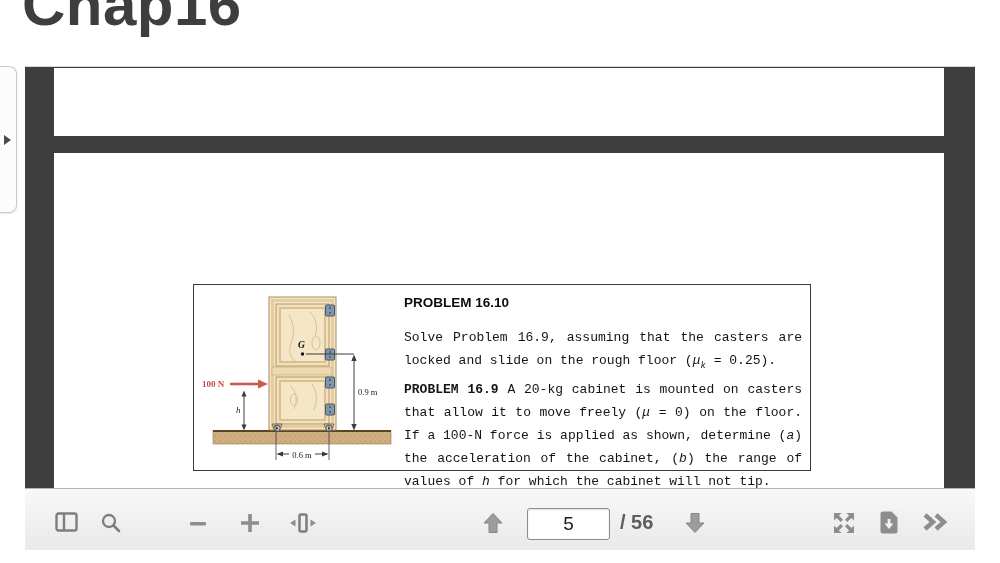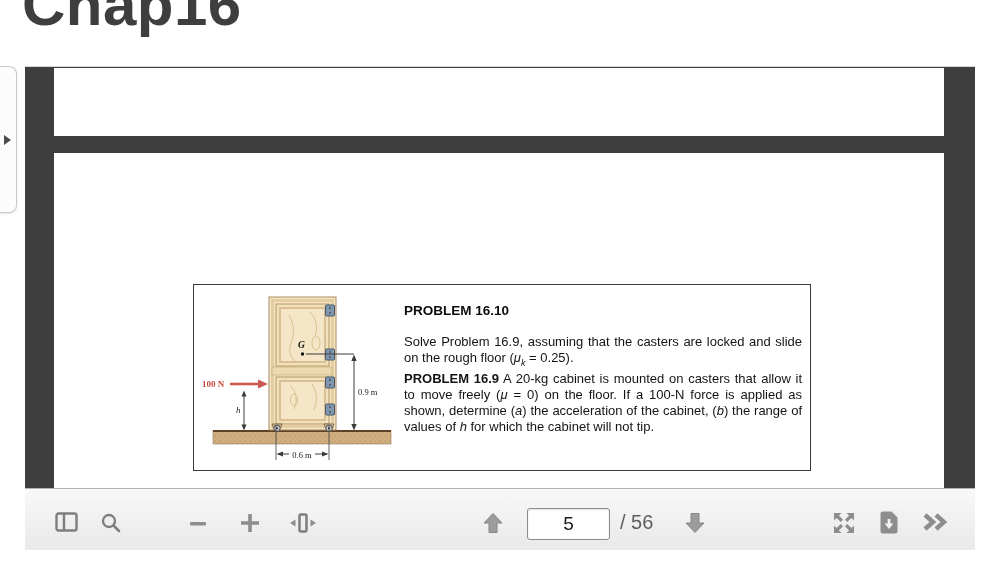--- a/index.html
+++ b/index.html
@@ -38,28 +38,28 @@
   .page-prev{ top:1px; height:68px; }
   .page-cur { top:86px; height:335px; }
 
   
   .problem-box{
     position:absolute; left:139px; top:131px; width:618px; height:187px;
     border:1.5px solid #3a3a3a; background:#fff;
   }
   .fig-wrap{ position:absolute; left:0; top:0; width:210px; height:184px; }
   .prob-text{
-    position:absolute; left:210px; top:18px; width:398px; color:#141414;
+    position:absolute; left:210px; top:10px; width:398px; color:#141414;
   }
   .prob-heading{
     font-family:"Liberation Sans", sans-serif; font-weight:bold; font-size:13.5px; color:#0d0d0d;
   }
   .prob-para{
-    margin-top:16px; font-family:Liberation Sans, sans-serif; font-size:13px;
-    line-height:16px; text-align:justify; text-align-last:left;
+    margin-top:16px; font-family:Liberation Mono, monospace; font-size:13px;
+    line-height:23px; text-align:justify; text-align-last:left;
   }
   .prob-para.second{ margin-top:0; }
   .prob-para sub{ font-size:9px; }
 
   
   .toolbar{
     position:relative; width:100%; height:62px;
     background:linear-gradient(#f8f8f8,#e9e9e9);
     border-top:1px solid #b4b4b4;
   }
@@ -68,21 +68,21 @@
     display:flex; align-items:center; justify-content:center;
   }
   .page-input{
     position:absolute; left:502px; top:19px; width:83px; height:32px;
     border:1px solid #8b8b8b; border-radius:3px; background:#fff;
     text-align:center; font-size:19px; color:#1c1c1c;
     font-family:"Liberation Sans", sans-serif;
     box-shadow:inset 0 1px 2px rgba(0,0,0,.12);
   }
   .page-count{
-    position:absolute; left:595px; top:22px; font-size:20px; color:#5d5d5d;
+    position:absolute; left:595px; top:22px; font-size:20px; color:#5d5d5d;font-weight:bold;
   }
 </style>
 </head>
 <body>
 
 <h1 class="page-title">Chap16</h1>
 
 <div class="side-tab">
   <span class="tri"></span>
 </div>

